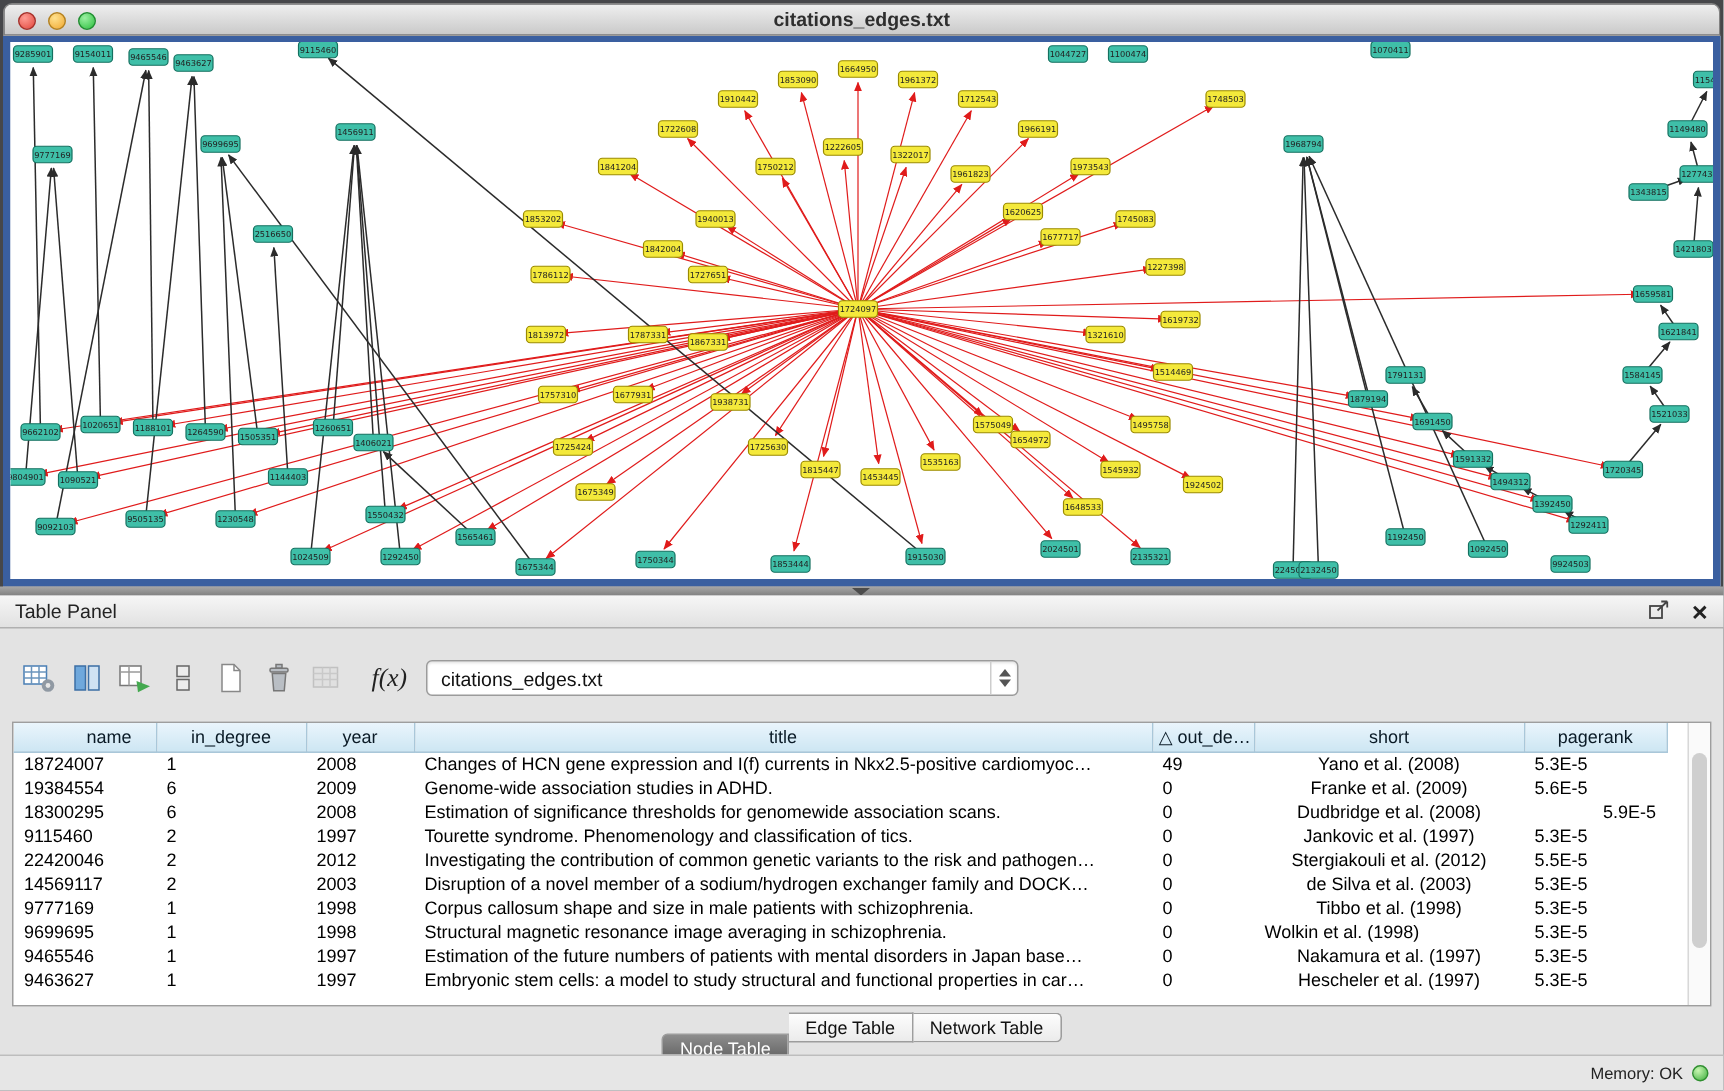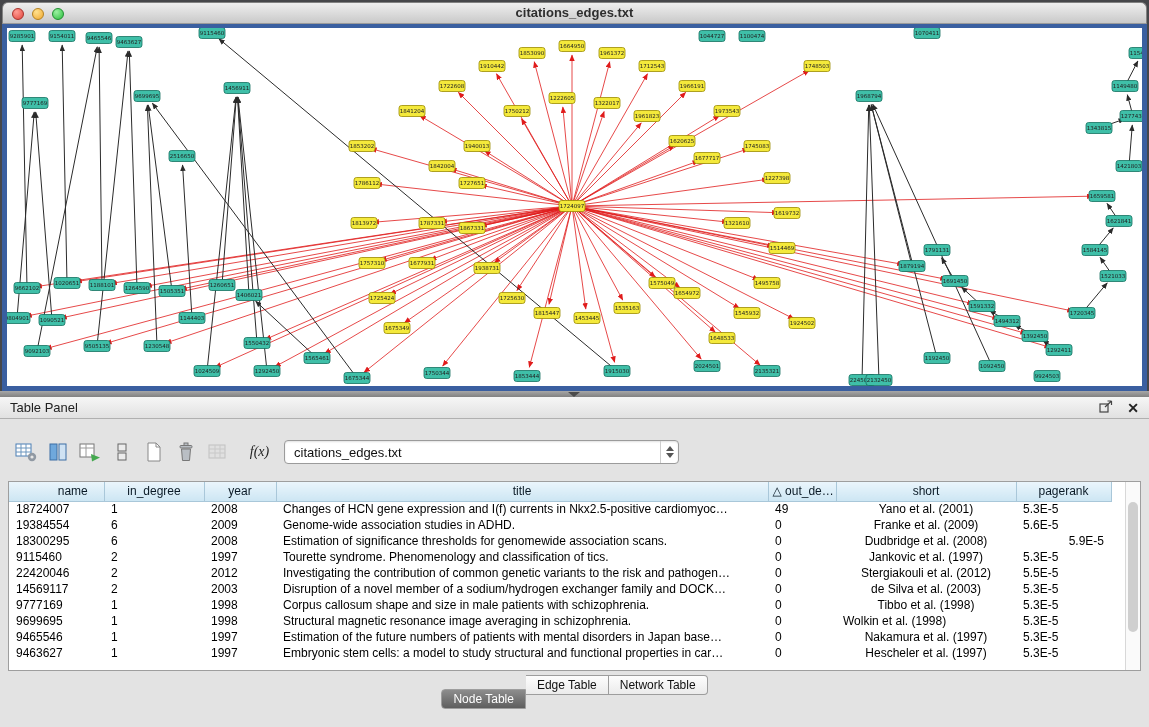--- a/index.html
+++ b/index.html
@@ -33,21 +33,21 @@
   .table-panel { position:absolute; left:0; top:397px; width:1149px; height:330px; background:#e3e3e3; }
   .panel-header { height:22px; background:linear-gradient(#f6f6f6,#e1e1e1);
     border-bottom:1px solid #b0b0b0; display:flex; align-items:center; padding:0 10px; font-size:13px; color:#222; }
   .ph-title { flex:0 0 auto; }
   .ph-spacer { flex:1; }
   .ph-close { font-size:14px; font-weight:bold; color:#222; margin-left:14px; cursor:default; line-height:1; }
   
   .toolbar { position:absolute; left:12px; top:40px; height:30px; display:flex; align-items:center; gap:5px; }
   .tbtn { width:27px; height:27px; display:flex; align-items:center; justify-content:center; border-radius:4px; }
   .tbtn.disabled { opacity:.45; }
-  .fx { font-family:"Liberation Serif", serif; font-style:italic; font-size:14px; color:#222;margin-left:20px; }
+  .fx { font-family:"Liberation Serif", serif; font-style:italic; font-size:17px; color:#222;margin-left:20px; }
   .combo { margin-left:16px; width:395px; height:24px; background:#fff; border:1px solid #9b9b9b;
     border-radius:4px; display:flex; align-items:center; font-size:13px; color:#111;
     padding-left:9px; position:relative; box-shadow:inset 0 1px 2px rgba(0,0,0,.12); }
   .combo-arrows { position:absolute; right:0; top:0; width:18px; height:100%;
     border-left:1px solid #cdcdcd; display:flex; flex-direction:column; align-items:center; justify-content:center; gap:2px; }
   .tri-up   { width:0; height:0; border-left:4px solid transparent; border-right:4px solid transparent; border-bottom:5px solid #555; }
   .tri-down { width:0; height:0; border-left:4px solid transparent; border-right:4px solid transparent; border-top:5px solid #555; }
   
   .table-area { position:absolute; left:8px; right:8px; top:84px; bottom:56px; background:#fff; border:1px solid #9e9e9e; overflow:hidden; }
   table { border-collapse:collapse; table-layout:fixed; width:1102px; font-size:12px; }
@@ -718,21 +718,21 @@
             <th style="text-align: center;">pagerank</th>
           </tr>
         </thead>
       <tbody id="tbody">
           <tr>
             <td style="text-align: left;">18724007</td>
             <td style="text-align: left;">1</td>
             <td style="text-align: left;">2008</td>
             <td style="text-align: left;">Changes of HCN gene expression and I(f) currents in Nkx2.5-positive cardiomyoc…</td>
             <td style="text-align: left;">49</td>
-            <td style="text-align: center;">Yano et al. (2001)</td>
+            <td style="text-align: center;">Yano et al. (2008)</td>
             <td style="text-align: left;">5.3E-5</td>
           </tr>
           <tr>
             <td style="text-align: left;">19384554</td>
             <td style="text-align: left;">6</td>
             <td style="text-align: left;">2009</td>
             <td style="text-align: left;">Genome-wide association studies in ADHD.</td>
             <td style="text-align: left;">0</td>
             <td style="text-align: center;">Franke et al. (2009)</td>
             <td style="text-align: left;">5.6E-5</td>
@@ -815,13 +815,17 @@
       <div class="vthumb"></div>
     </div>
   </div>
 
   <div class="tabbar">
     <button class="tab first active">Node Table</button>
     <button class="tab">Edge Table</button>
     <button class="tab last">Network Table</button>
   </div>
 
+  <div class="statusbar">
+    <span>Memory: OK</span>
+    <span class="memdot"></span>
+  </div>
 </div>
 
 </body></html>

